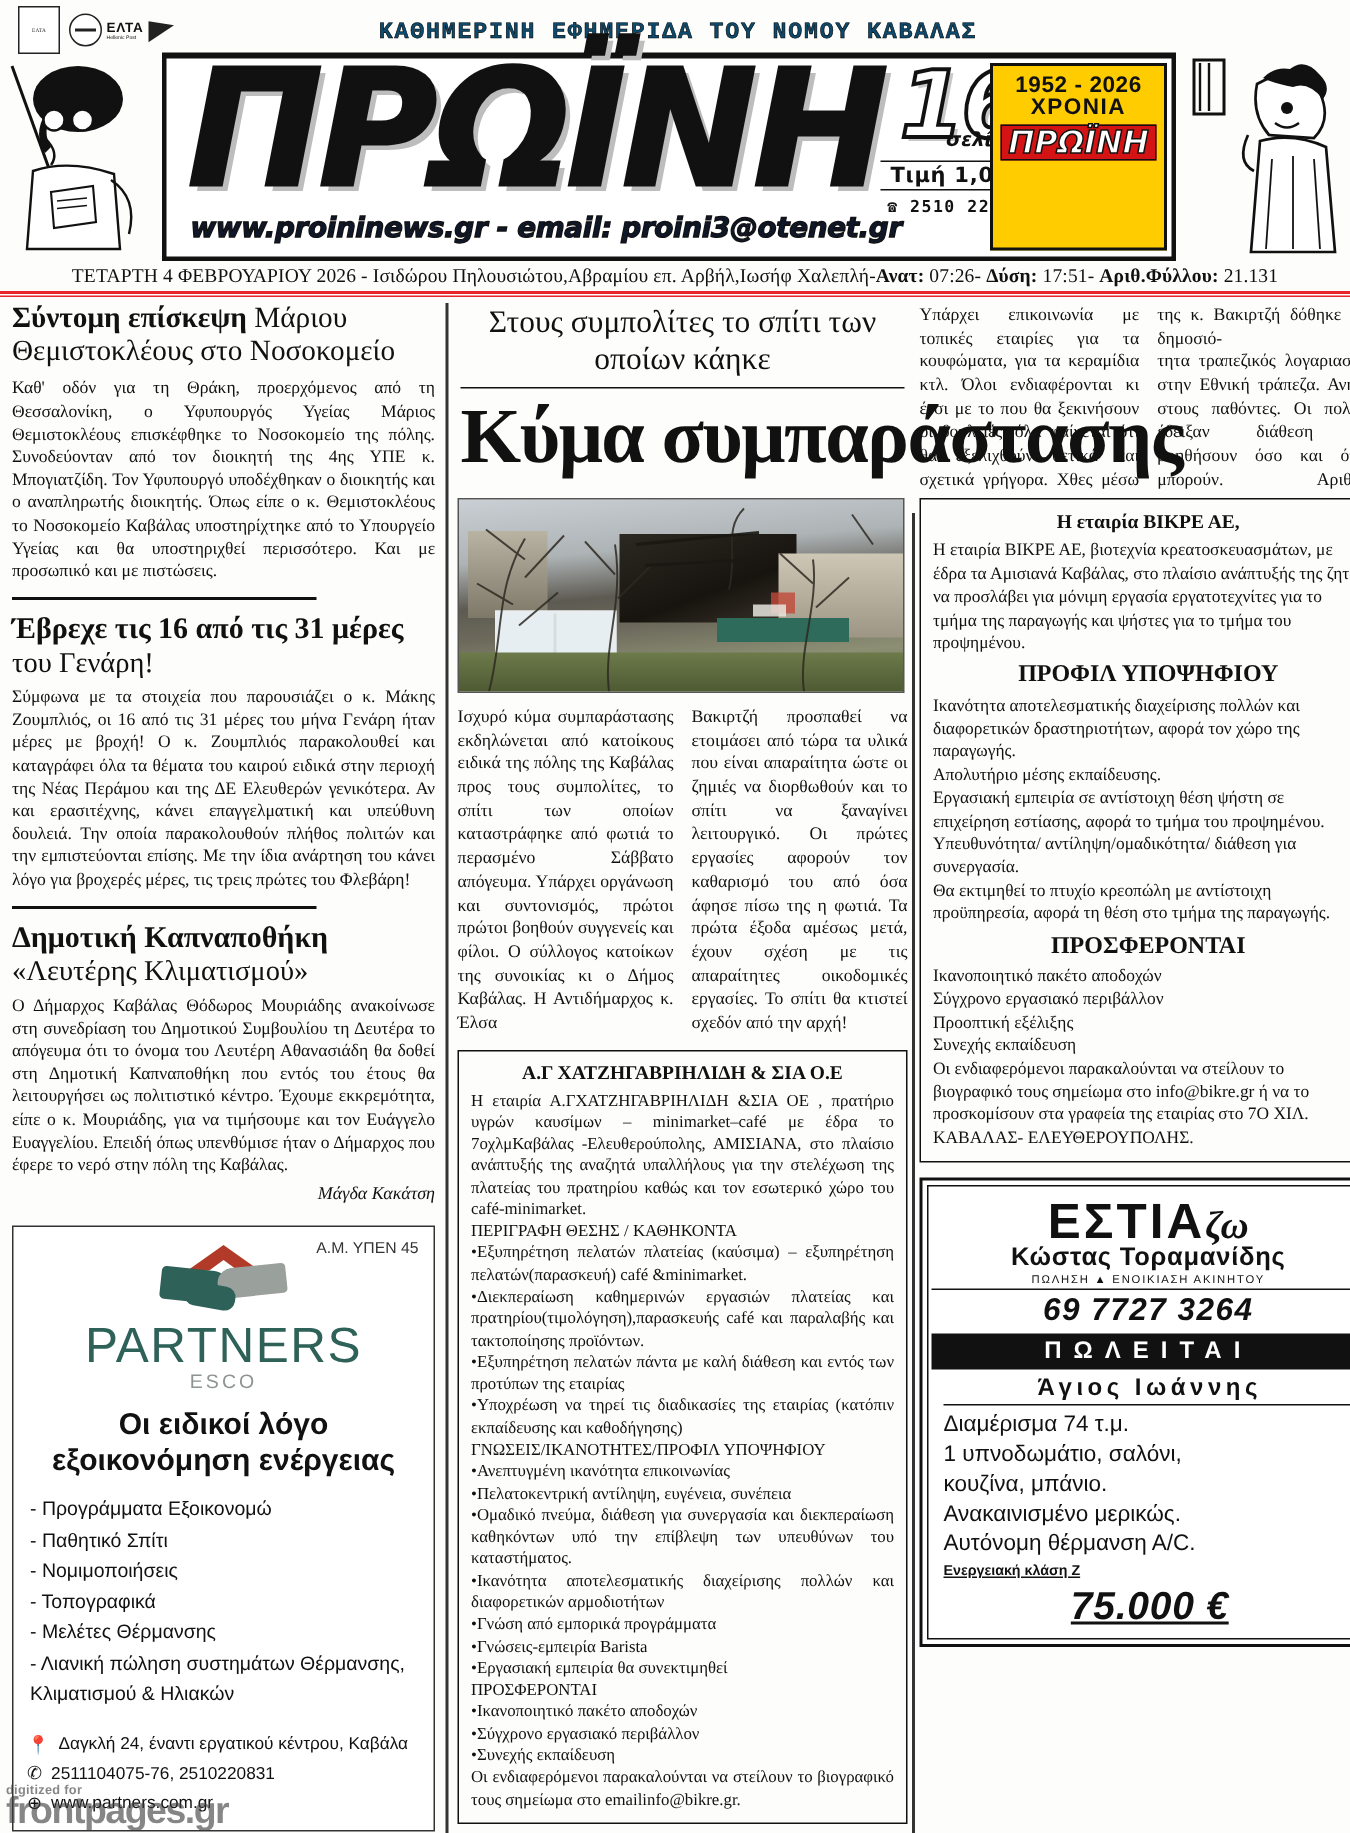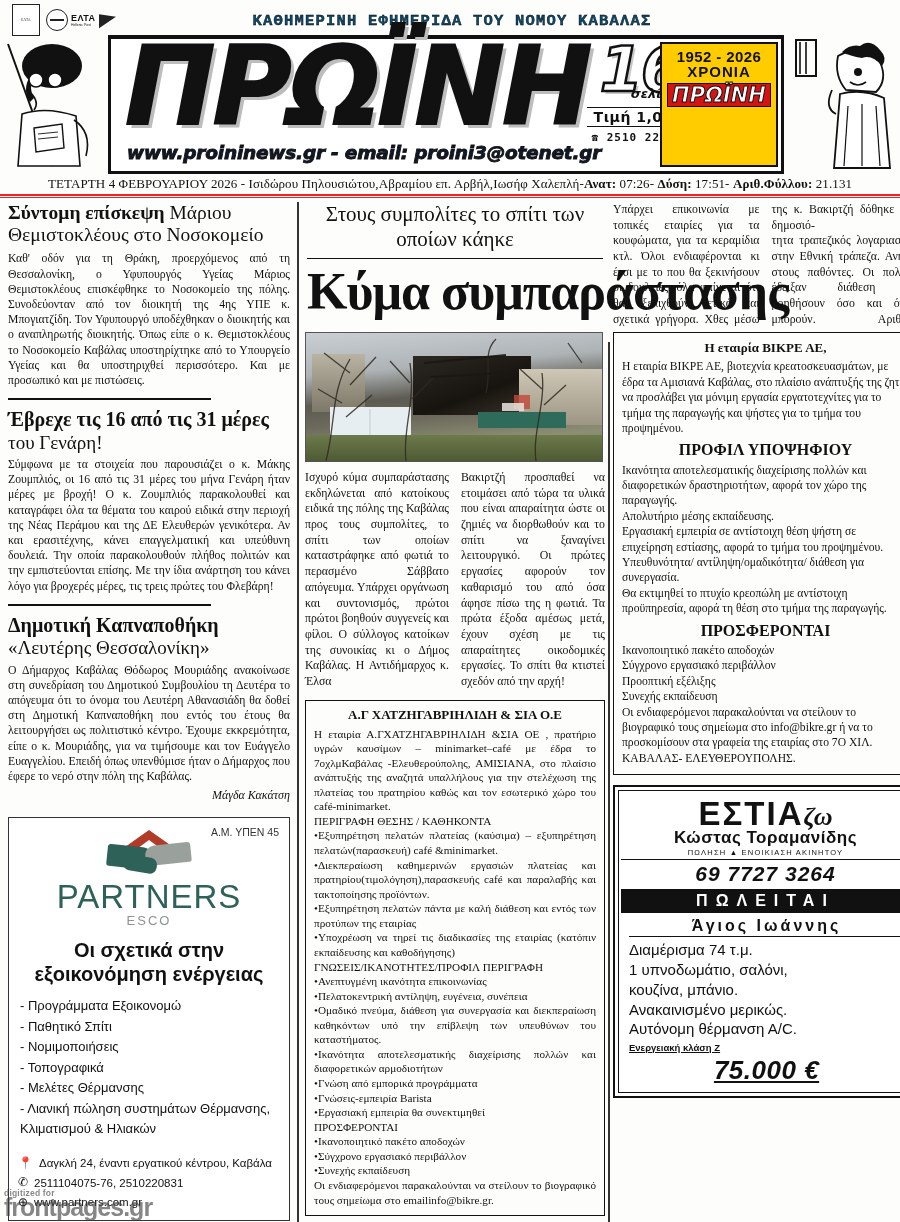--- a/index.html
+++ b/index.html
@@ -557,42 +557,42 @@
       <hr class="art-sep">
 
       <div>
         <h2 class="art-hd2"><b>Έβρεχε τις 16 από τις 31 μέρες</b><span class="light"> του Γενάρη!</span></h2>
         <p class="art-body">Σύμφωνα με τα στοιχεία που παρουσιάζει ο κ. Μάκης Ζουμπλιός, οι 16 από τις 31 μέρες του μήνα Γενάρη ήταν μέρες με βροχή! Ο κ. Ζουμπλιός παρακολουθεί και καταγράφει όλα τα θέματα του καιρού ειδικά στην περιοχή της Νέας Περάμου και της ΔΕ Ελευθερών γενικότερα. Αν και ερασιτέχνης, κάνει επαγγελματική και υπεύθυνη δουλειά. Την οποία παρακολουθούν πλήθος πολιτών και την εμπιστεύονται επίσης. Με την ίδια ανάρτηση του κάνει λόγο για βροχερές μέρες, τις τρεις πρώτες του Φλεβάρη!</p>
       </div>
 
       <hr class="art-sep">
 
       <div>
-        <h2 class="art-hd2"><b>Δημοτική Καπναποθήκη</b><br><span class="light">«Λευτέρης Θεσσαλονίκη»</span></h2>
+        <h2 class="art-hd2"><b>Δημοτική Καπναποθήκη</b><br><span class="light">«Λευτέρης Κλιματισμού»</span></h2>
         <p class="art-body">Ο Δήμαρχος Καβάλας Θόδωρος Μουριάδης ανακοίνωσε στη συνεδρίαση του Δημοτικού Συμβουλίου τη Δευτέρα το απόγευμα ότι το όνομα του Λευτέρη Αθανασιάδη θα δοθεί στη Δημοτική Καπναποθήκη που εντός του έτους θα λειτουργήσει ως πολιτιστικό κέντρο. Έχουμε εκκρεμότητα, είπε ο κ. Μουριάδης, για να τιμήσουμε και τον Ευάγγελο Ευαγγελίου. Επειδή όπως υπενθύμισε ήταν ο Δήμαρχος που έφερε το νερό στην πόλη της Καβάλας.</p>
         <div class="byline">Μάγδα Κακάτση</div>
       </div>
 
       <div class="partners-ad">
         <div class="am-upen">Α.Μ. ΥΠΕΝ 45</div>
 
         <div class="partners-logo">
           <div class="handshake">
             <div class="roof"></div>
             <div class="roof2"></div>
             <div class="hand-a"></div>
             <div class="hand-b"></div>
             <div class="hand-c"></div>
           </div>
           <div class="partners-name">PARTNERS</div>
           <div class="partners-esco">ESCO</div>
         </div>
 
         <div class="partners-tag">
-          <div>Οι σχετικά στην</div>
+          <div>Οι ειδικοί λόγο</div>
           <div>εξοικονόμηση ενέργειας</div>
         </div>
 
         <div class="partners-list">
           <div>- Προγράμματα Εξοικονομώ</div>
           <div>- Παθητικό Σπίτι</div>
           <div>- Νομιμοποιήσεις</div>
           <div>- Τοπογραφικά</div>
           <div>- Μελέτες Θέρμανσης</div>
           <div>- Λιανική πώληση συστημάτων Θέρμανσης,</div>
@@ -660,21 +660,21 @@
       </div>
 
       <div class="ad-box">
         <div class="ad-title">Α.Γ ΧΑΤΖΗΓΑΒΡΙΗΛΙΔΗ &amp; ΣΙΑ Ο.Ε</div>
         <div>Η εταιρία Α.ΓΧΑΤΖΗΓΑΒΡΙΗΛΙΔΗ &amp;ΣΙΑ ΟΕ , πρατήριο υγρών καυσίμων – minimarket–café με έδρα το 7οχλμΚαβάλας -Ελευθερούπολης, ΑΜΙΣΙΑΝΑ, στο πλαίσιο ανάπτυξής της αναζητά υπαλλήλους για την στελέχωση της πλατείας του πρατηρίου καθώς και τον εσωτερικό χώρο του café-minimarket.</div>
         <div class="ad-left">ΠΕΡΙΓΡΑΦΗ ΘΕΣΗΣ / ΚΑΘΗΚΟΝΤΑ</div>
         <div>•Εξυπηρέτηση πελατών πλατείας (καύσιμα) – εξυπηρέτηση πελατών(παρασκευή) café &amp;minimarket.</div>
         <div>•Διεκπεραίωση καθημερινών εργασιών πλατείας και πρατηρίου(τιμολόγηση),παρασκευής café και παραλαβής και τακτοποίησης προϊόντων.</div>
         <div>•Εξυπηρέτηση πελατών πάντα με καλή διάθεση και εντός των προτύπων της εταιρίας</div>
         <div>•Υποχρέωση να τηρεί τις διαδικασίες της εταιρίας (κατόπιν εκπαίδευσης και καθοδήγησης)</div>
-        <div class="ad-left">ΓΝΩΣΕΙΣ/ΙΚΑΝΟΤΗΤΕΣ/ΠΡΟΦΙΛ ΠΕΡΙΓΡΑΦΗ</div>
+        <div class="ad-left">ΓΝΩΣΕΙΣ/ΙΚΑΝΟΤΗΤΕΣ/ΠΡΟΦΙΛ ΥΠΟΨΗΦΙΟΥ</div>
         <div class="ad-left">•Ανεπτυγμένη ικανότητα επικοινωνίας</div>
         <div class="ad-left">•Πελατοκεντρική αντίληψη, ευγένεια, συνέπεια</div>
         <div>•Ομαδικό πνεύμα, διάθεση για συνεργασία και διεκπεραίωση καθηκόντων υπό την επίβλεψη των υπευθύνων του καταστήματος.</div>
         <div>•Ικανότητα αποτελεσματικής διαχείρισης πολλών και διαφορετικών αρμοδιοτήτων</div>
         <div class="ad-left">•Γνώση από εμπορικά προγράμματα</div>
         <div class="ad-left">•Γνώσεις-εμπειρία Barista</div>
         <div class="ad-left">•Εργασιακή εμπειρία θα συνεκτιμηθεί</div>
         <div class="ad-left">ΠΡΟΣΦΕΡΟΝΤΑΙ</div>
         <div class="ad-left">•Ικανοποιητικό πακέτο αποδοχών</div>
         <div class="ad-left">•Σύγχρονο εργασιακό περιβάλλον</div>

